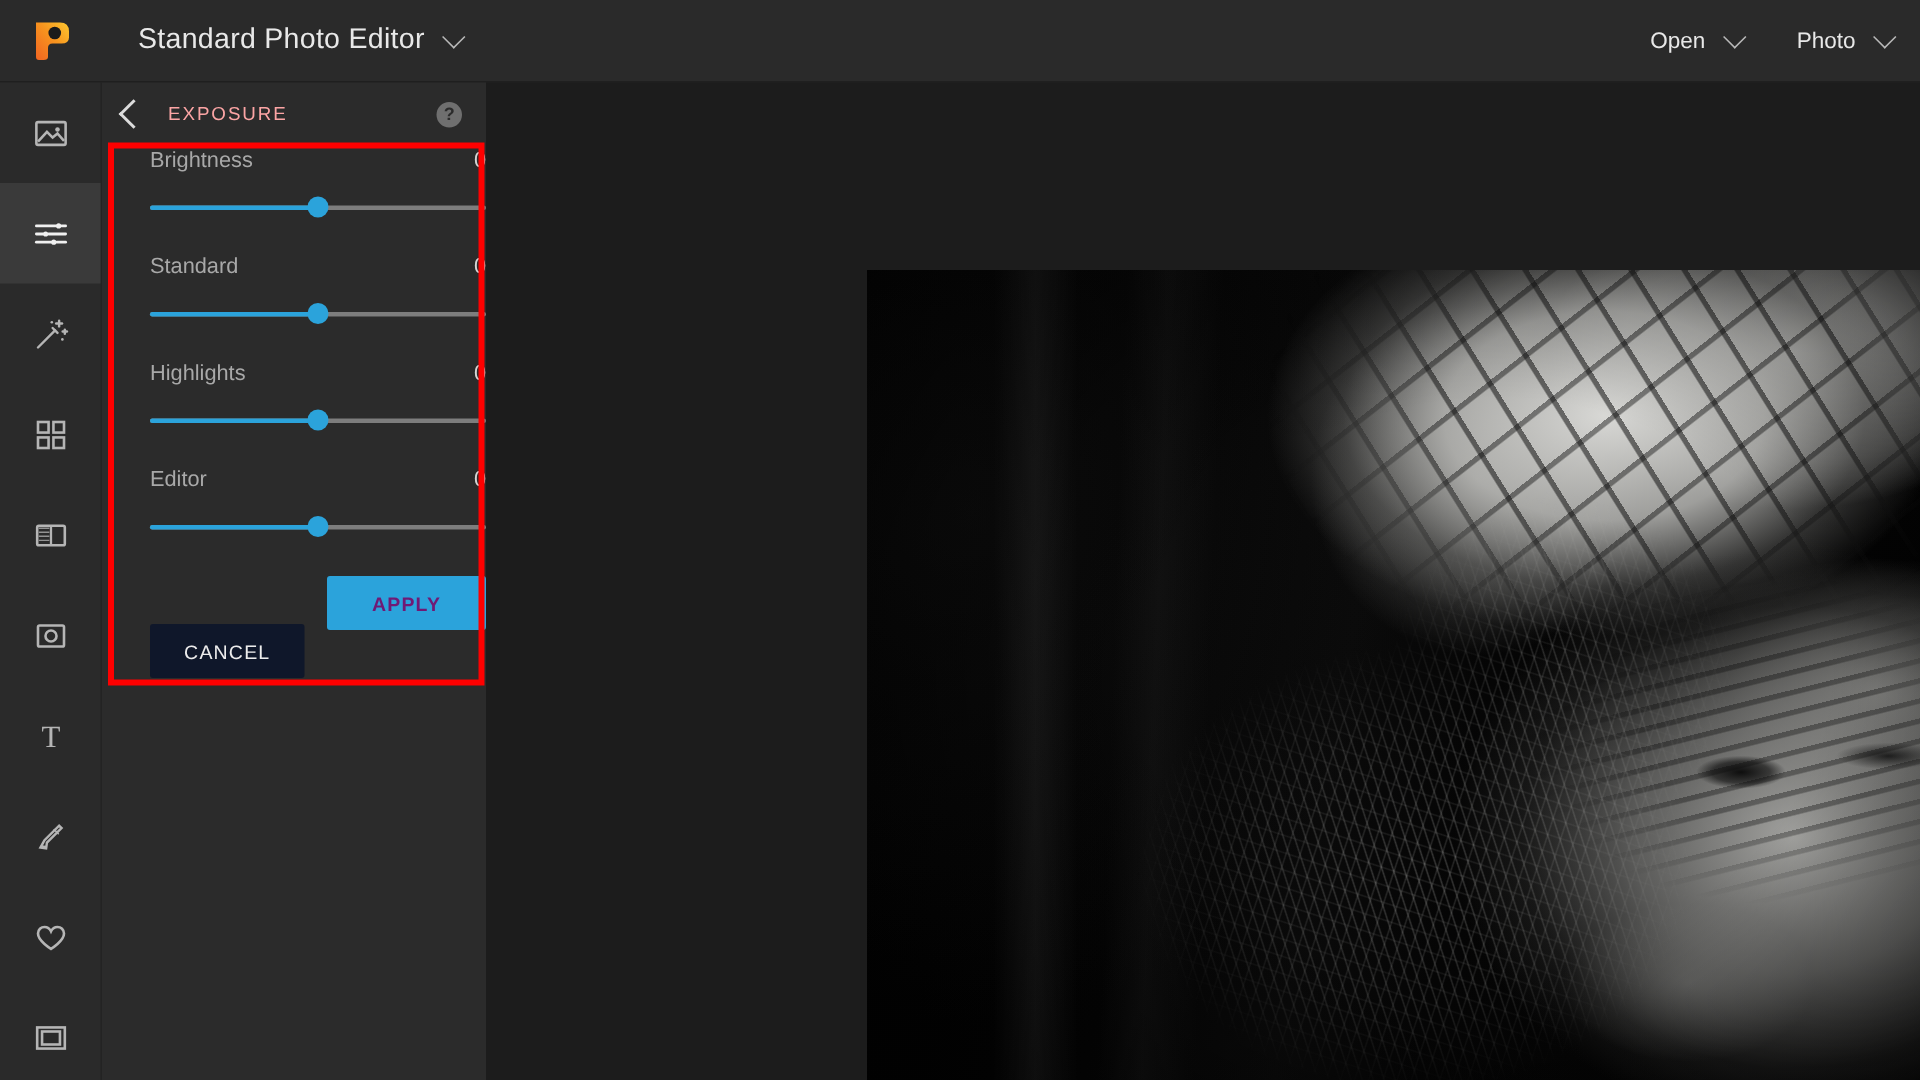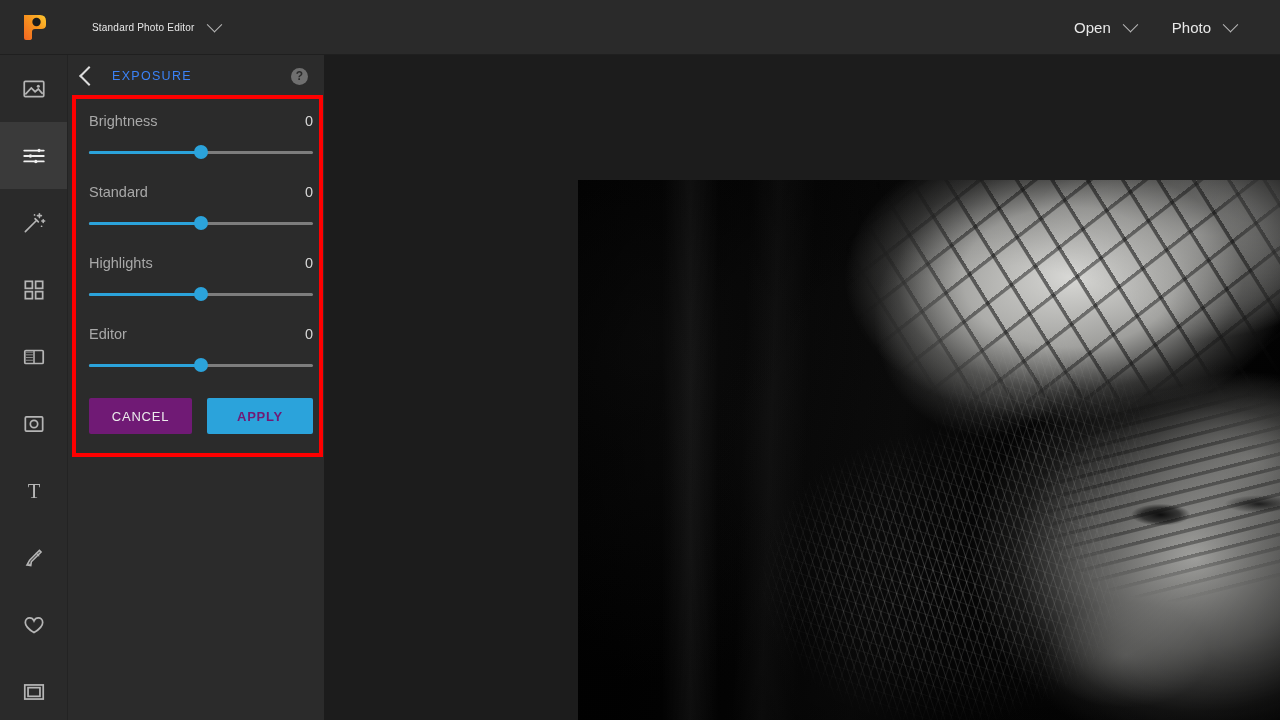--- a/index.html
+++ b/index.html
@@ -49,39 +49,38 @@
   .app-title-group {
     display: flex;
     align-items: center;
     gap: 14px;
     margin-left: 24px;
     cursor: pointer;
   }
 
   .app-title {
     color: #e8e8e8;
-    font-size: 10px;
+    font-size: 19px;
     letter-spacing: 0.2px;
   }
 
   .chev-down {
     display: inline-block;
     width: 11px;
     height: 11px;
     border-right: 1.6px solid #b9b9b9;
     border-bottom: 1.6px solid #b9b9b9;
     transform: rotate(45deg) translate(-2px, -2px);
   }
 
   .topbar-right {
     margin-left: auto;
     display: flex;
     align-items: center;
     gap: 0px;
-    padding-right: 26px;
   }
 
   .menu-btn {
     display: flex;
     align-items: center;
     gap: 14px;
     padding: 8px 18px;
     cursor: pointer;
     color: #e8e8e8;
     font-size: 15px;
@@ -130,21 +129,21 @@
     width: 14px; height: 14px;
     border-left: 2px solid #dcdcdc;
     border-bottom: 2px solid #dcdcdc;
     transform: rotate(45deg);
     margin-right: 16px;
     cursor: pointer;
     flex: 0 0 auto;
   }
 
   .panel-title {
-    color: #3b82f6;
+    color: #fca5a5;
     font-size: 12.5px;
     letter-spacing: 1.3px;
     font-weight: 400;
   }
 
   .help-icon {
     margin-left: auto;
     width: 17px; height: 17px;
     border-radius: 50%;
     background: #6f6f6f;
@@ -166,23 +165,23 @@
     width: 251px;
     height: 362px;
     border: 4px solid #fe0000;
     pointer-events: none;
     z-index: 30;
   }
 
   .controls {
     position: absolute;
     top: 40px;
-    left: 5px;
+    left: 16px;
     width: 256px;
-    padding: 18px 16px 0 16px;
+    padding: 4px 16px 0 16px;
   }
 
   .slider-row { margin-bottom: 25px; }
 
   .slider-labels {
     display: flex;
     justify-content: space-between;
     align-items: baseline;
     margin-bottom: 16px;
   }
@@ -241,22 +240,23 @@
     border: none;
     border-radius: 2px;
     font-size: 13px;
     letter-spacing: 0.8px;
     cursor: pointer;
     font-family: "Liberation Sans", sans-serif;
   }
 
   .btn-cancel {
     width: 105px;
-    background: #701a75;
+    background: #0f172a;
     color: #ececec;
+    margin-top: 32px;
   }
 
   .btn-apply {
     width: 108px;
     background: #2ba3db;
     color: #701a75;
     font-weight: bold;
   }
 
   

